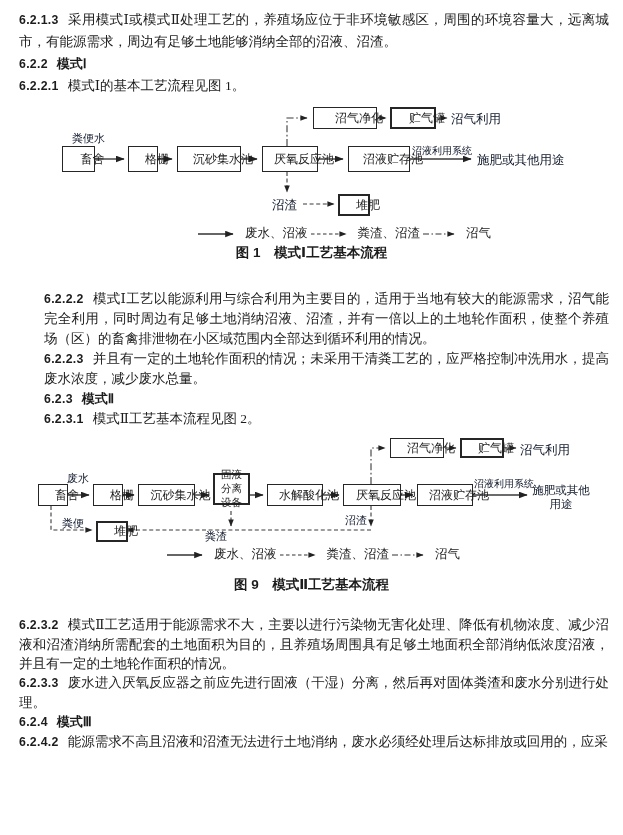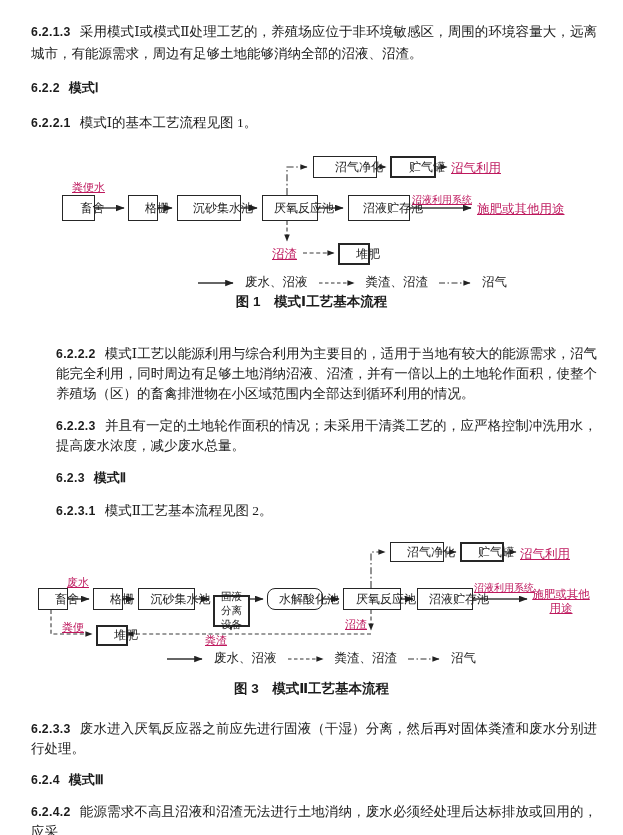--- a/index.html
+++ b/index.html
@@ -5,44 +5,44 @@
   html,body{margin:0;padding:0;}
   body{
     width:623px;height:835px;overflow:hidden;background:#ffffff;
     font-family:"Liberation Serif","DejaVu Serif",serif;color:#1c1c1c;
     position:relative;
   }
   .textblock{padding:0 14px 0 19px;}
   .textblock.first{padding-top:9px;}
   .textblock.mid{margin-top:6px;padding-left:44px;}
   .textblock.bottom{margin-top:14px;}
-  p.clause{margin:12px;font-size:13.5px;line-height:22px;text-align:justify;}
+  p.clause{margin:0;font-size:13.5px;line-height:22px;text-align:justify;}
   .mid p.clause{line-height:20px;}
   .bottom p.clause{line-height:19px;}
   p.clause .num{
     font-family:"Liberation Sans","DejaVu Sans",sans-serif;
     font-weight:bold;font-size:12.3px;margin-right:9px;letter-spacing:.3px;
   }
   p.clause.heading{font-weight:bold;}
-  p.clause.heading .txt{font-family:Liberation Mono, monospace;font-size:13px;}
+  p.clause.heading .txt{font-family:Liberation Sans, sans-serif;font-size:13px;}
 
   .fig{position:relative;width:623px;}
   .fig svg.wires{position:absolute;left:0;top:0;}
   .node{
     position:absolute;box-sizing:border-box;border:1px solid #262626;background:#fff;
     display:flex;align-items:center;justify-content:center;
     font-size:12px;line-height:1.2;text-align:center;white-space:nowrap;padding-left:28px;
   }
   .node.bold{border-width:2px;}
   .node.wrap{white-space:normal;font-size:10.5px;line-height:14px;padding:0 1px;}
-  .flabel{position:absolute;font-size:12.5px;white-space:nowrap;color:#be185d;text-decoration:underline;}
+  .flabel{position:absolute;font-size:12.5px;white-space:nowrap;color:#0f172a;}
   .flabel.sm{font-size:11px;}
   .flabel.xs{font-size:10px;}
   .flabel.block{white-space:normal;text-align:center;line-height:14px;font-size:11.5px;}
-  .legend{position:absolute;display:flex;gap:9px;font-size:12.5px;}
+  .legend{position:absolute;display:flex;gap:1px;font-size:12.5px;}
   .leg-item{display:flex;align-items:center;gap:5px;}
   .caption{
     position:absolute;left:0;width:100%;text-align:center;font-weight:bold;font-size:13.5px;
     font-family:"Liberation Sans","DejaVu Sans",sans-serif;
   }
 </style>
 </head>
 <body>
 
 <div class="textblock first">
@@ -162,22 +162,22 @@
       <polyline points="51,77 51,101 92,101" marker-end="url(#mF2)"></polyline>
       <line x1="231" y1="82" x2="231" y2="97" marker-end="url(#mF2)"></line>
       <line x1="371" y1="77" x2="371" y2="97" marker-end="url(#mF2)"></line>
       <line x1="371" y1="101" x2="127" y2="101" marker-end="url(#mF2)"></line>
     </g>
   </svg>
 
   <div class="node" style="left:38px;top:55px;width:27px;height:22px;">畜舍</div>
   <div class="node" style="left:93px;top:55px;width:26px;height:22px;">格栅</div>
   <div class="node" style="left:138px;top:55px;width:57px;height:22px;">沉砂集水池</div>
-  <div class="node bold wrap" style="left:213px;top:62px;width:37px;height:32px;">固液分离设备</div>
-  <div class="node" style="left:267px;top:55px;width:56px;height:22px;border-radius:8px;">水解酸化池</div>
+  <div class="node bold wrap" style="left:213px;top:44px;width:37px;height:32px;">固液分离设备</div>
+  <div class="node" style="left:267px;top:55px;width:56px;height:22px;">水解酸化池</div>
   <div class="node" style="left:343px;top:55px;width:58px;height:22px;">厌氧反应池</div>
   <div class="node" style="left:417px;top:55px;width:56px;height:22px;">沼液贮存池</div>
   <div class="node" style="left:390px;top:9px;width:54px;height:20px;">沼气净化</div>
   <div class="node bold" style="left:460px;top:9px;width:44px;height:20px;">贮气罐</div>
   <div class="node bold" style="left:96px;top:92px;width:27px;height:21px;">堆肥</div>
 
   <div class="flabel sm" style="left:67px;top:42px;">废水</div>
   <div class="flabel xs" style="left:474px;top:48px;">沼液利用系统</div>
   <div class="flabel block" style="left:531px;top:54px;width:60px;">施肥或其他用途</div>
   <div class="flabel" style="left:520px;top:13px;">沼气利用</div>
@@ -214,20 +214,21 @@
             <marker id="mG" markerWidth="8" markerHeight="7" refX="6" refY="2.5" orient="auto">
               <path d="M0,0 L6.5,2.5 L0,5 Z" fill="#222"></path>
             </marker>
           </defs>
         <line x1="2" y1="5" x2="33" y2="5" stroke="#333" stroke-width="1.1" stroke-dasharray="6 2.5 1.5 2.5" marker-end="url(#mG)"></line>
       </svg>
       <span>沼气</span>
     </div>
   </div>
 
-  <div class="caption" style="top:147px;">图 3　模式Ⅱ工艺基本流程</div>
+  <div class="caption" style="top:147px;">图 9　模式Ⅱ工艺基本流程</div>
 </div>
 
 <div class="textblock bottom">
+  <p class="clause"><span class="num">6.2.3.2</span><span class="txt">模式Ⅱ工艺适用于能源需求不大，主要以进行污染物无害化处理、降低有机物浓度、减少沼液和沼渣消纳所需配套的土地面积为目的，且养殖场周围具有足够土地面积全部消纳低浓度沼液，并且有一定的土地轮作面积的情况。</span></p>
   <p class="clause"><span class="num">6.2.3.3</span><span class="txt">废水进入厌氧反应器之前应先进行固液（干湿）分离，然后再对固体粪渣和废水分别进行处理。</span></p>
   <p class="clause heading"><span class="num">6.2.4</span><span class="txt">模式Ⅲ</span></p>
   <p class="clause"><span class="num">6.2.4.2</span><span class="txt">能源需求不高且沼液和沼渣无法进行土地消纳，废水必须经处理后达标排放或回用的，应采</span></p>
 </div>
 
 </body></html>

